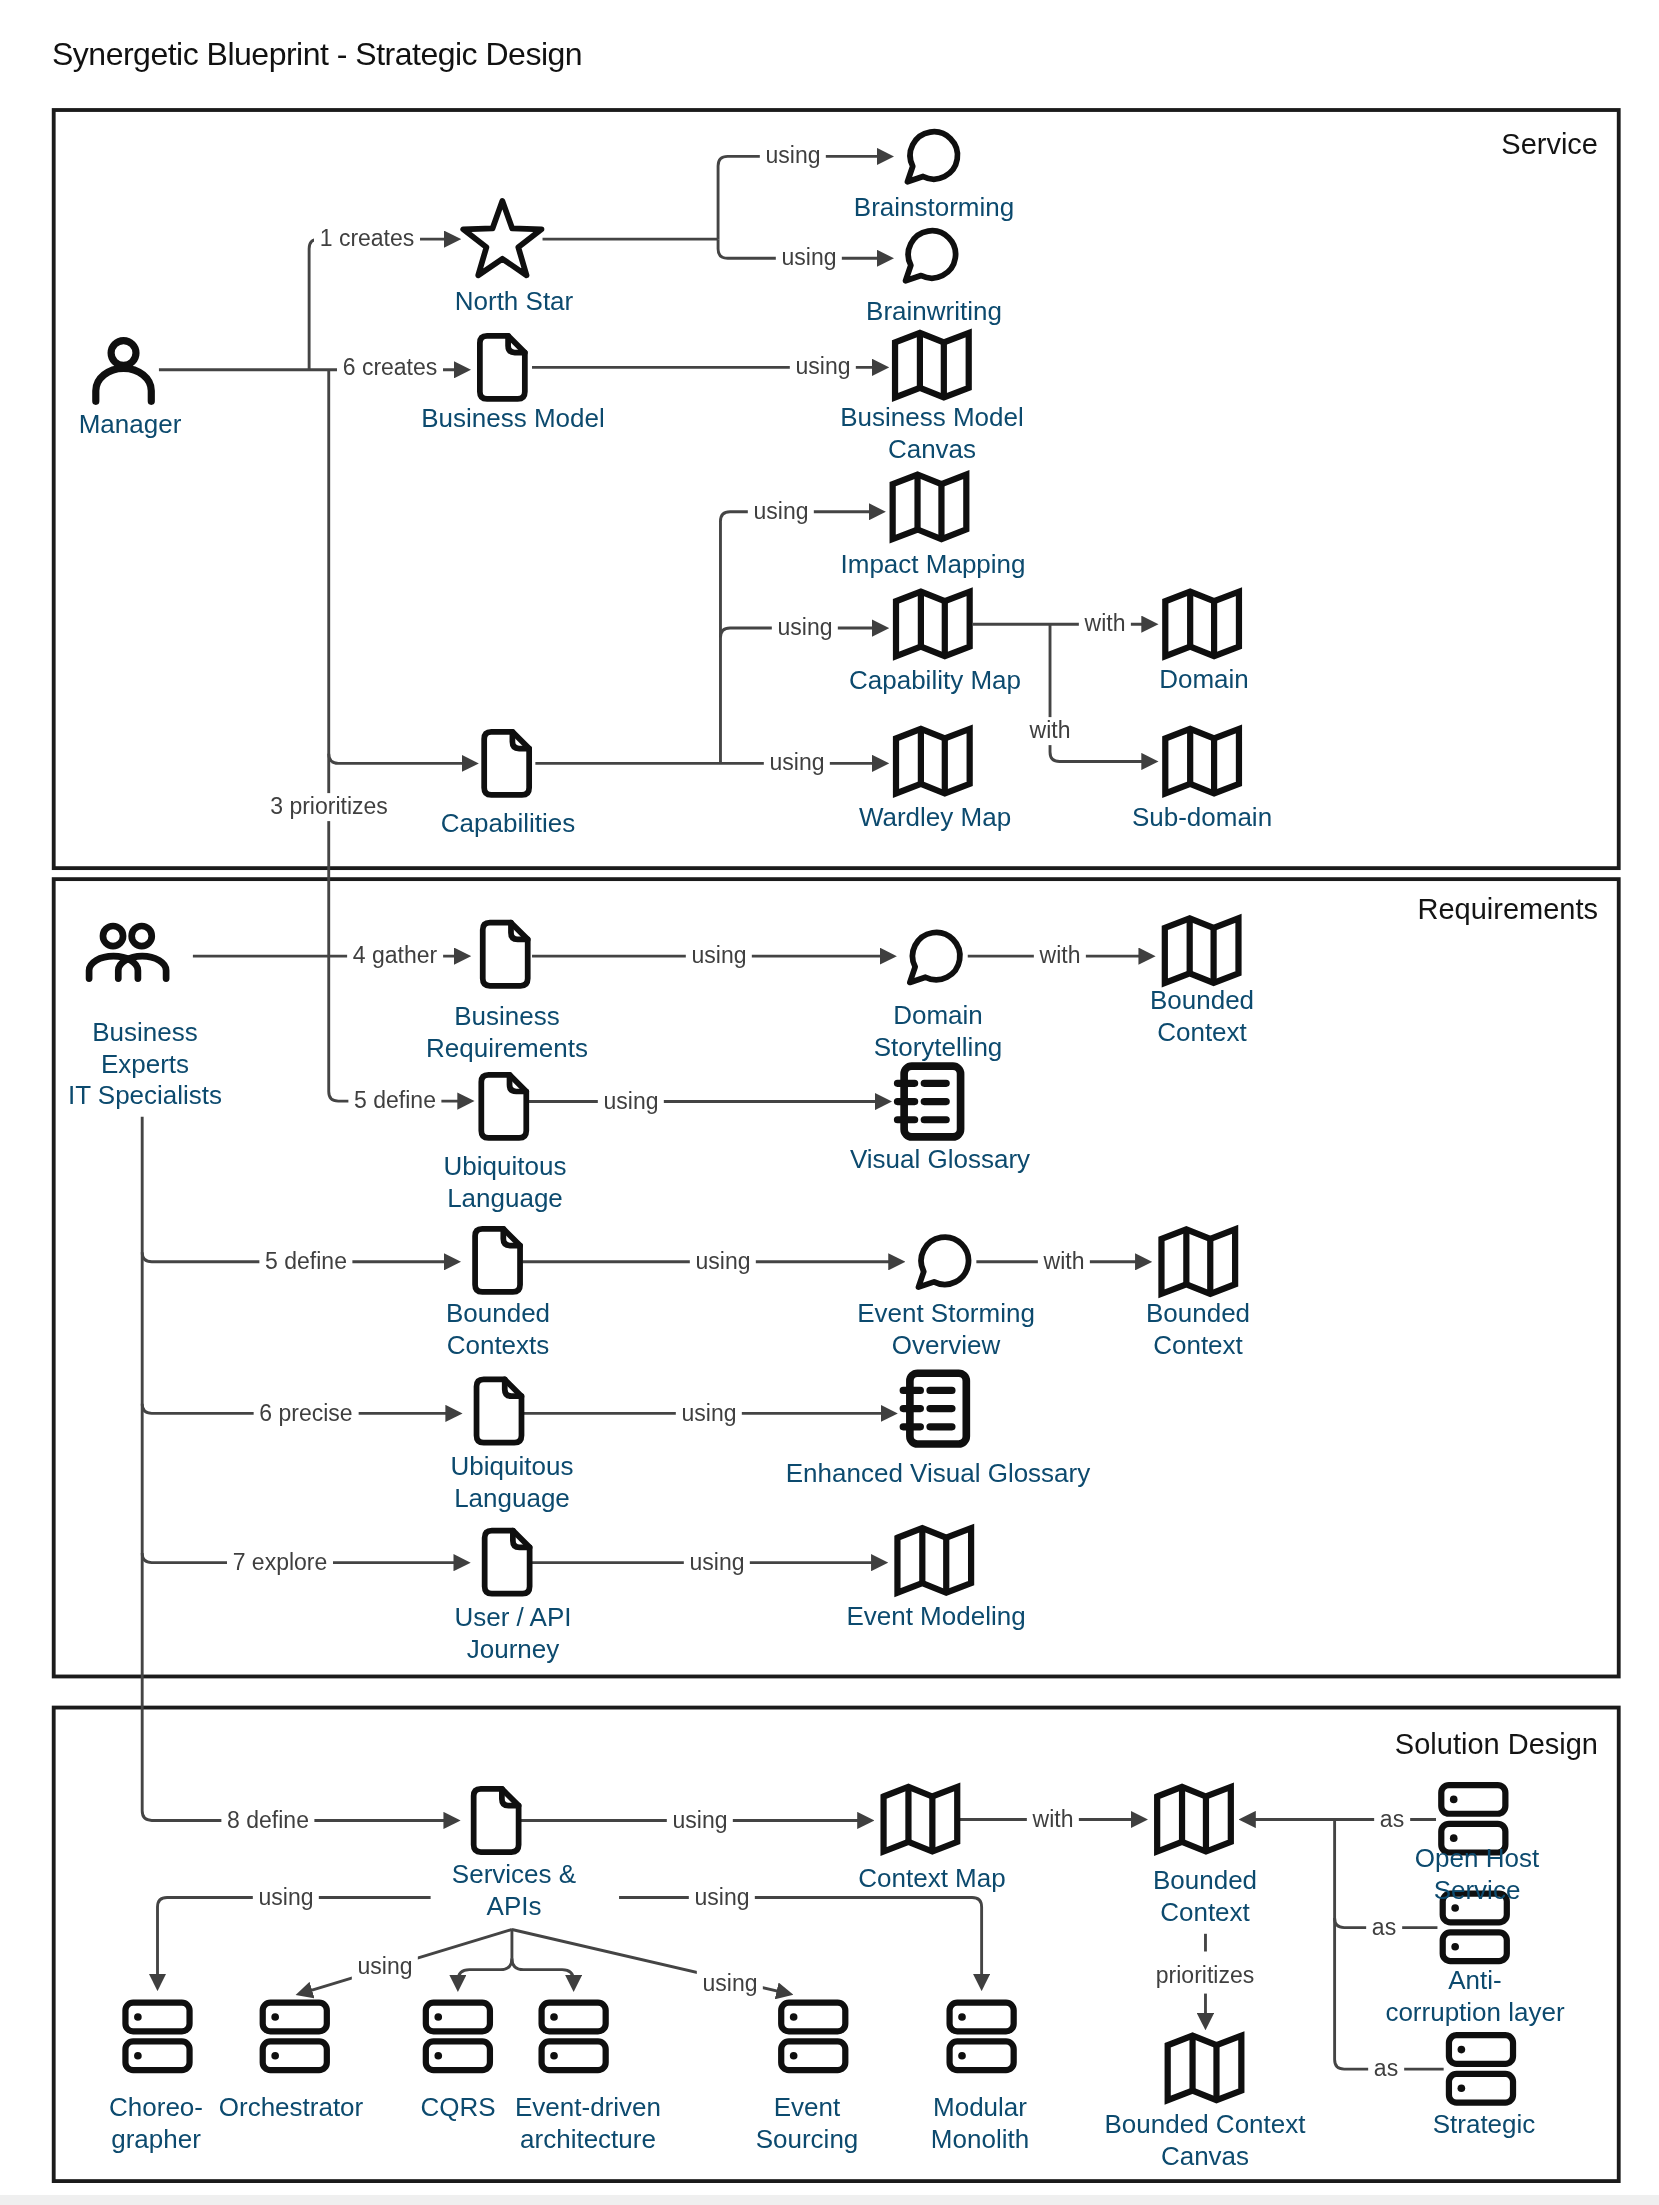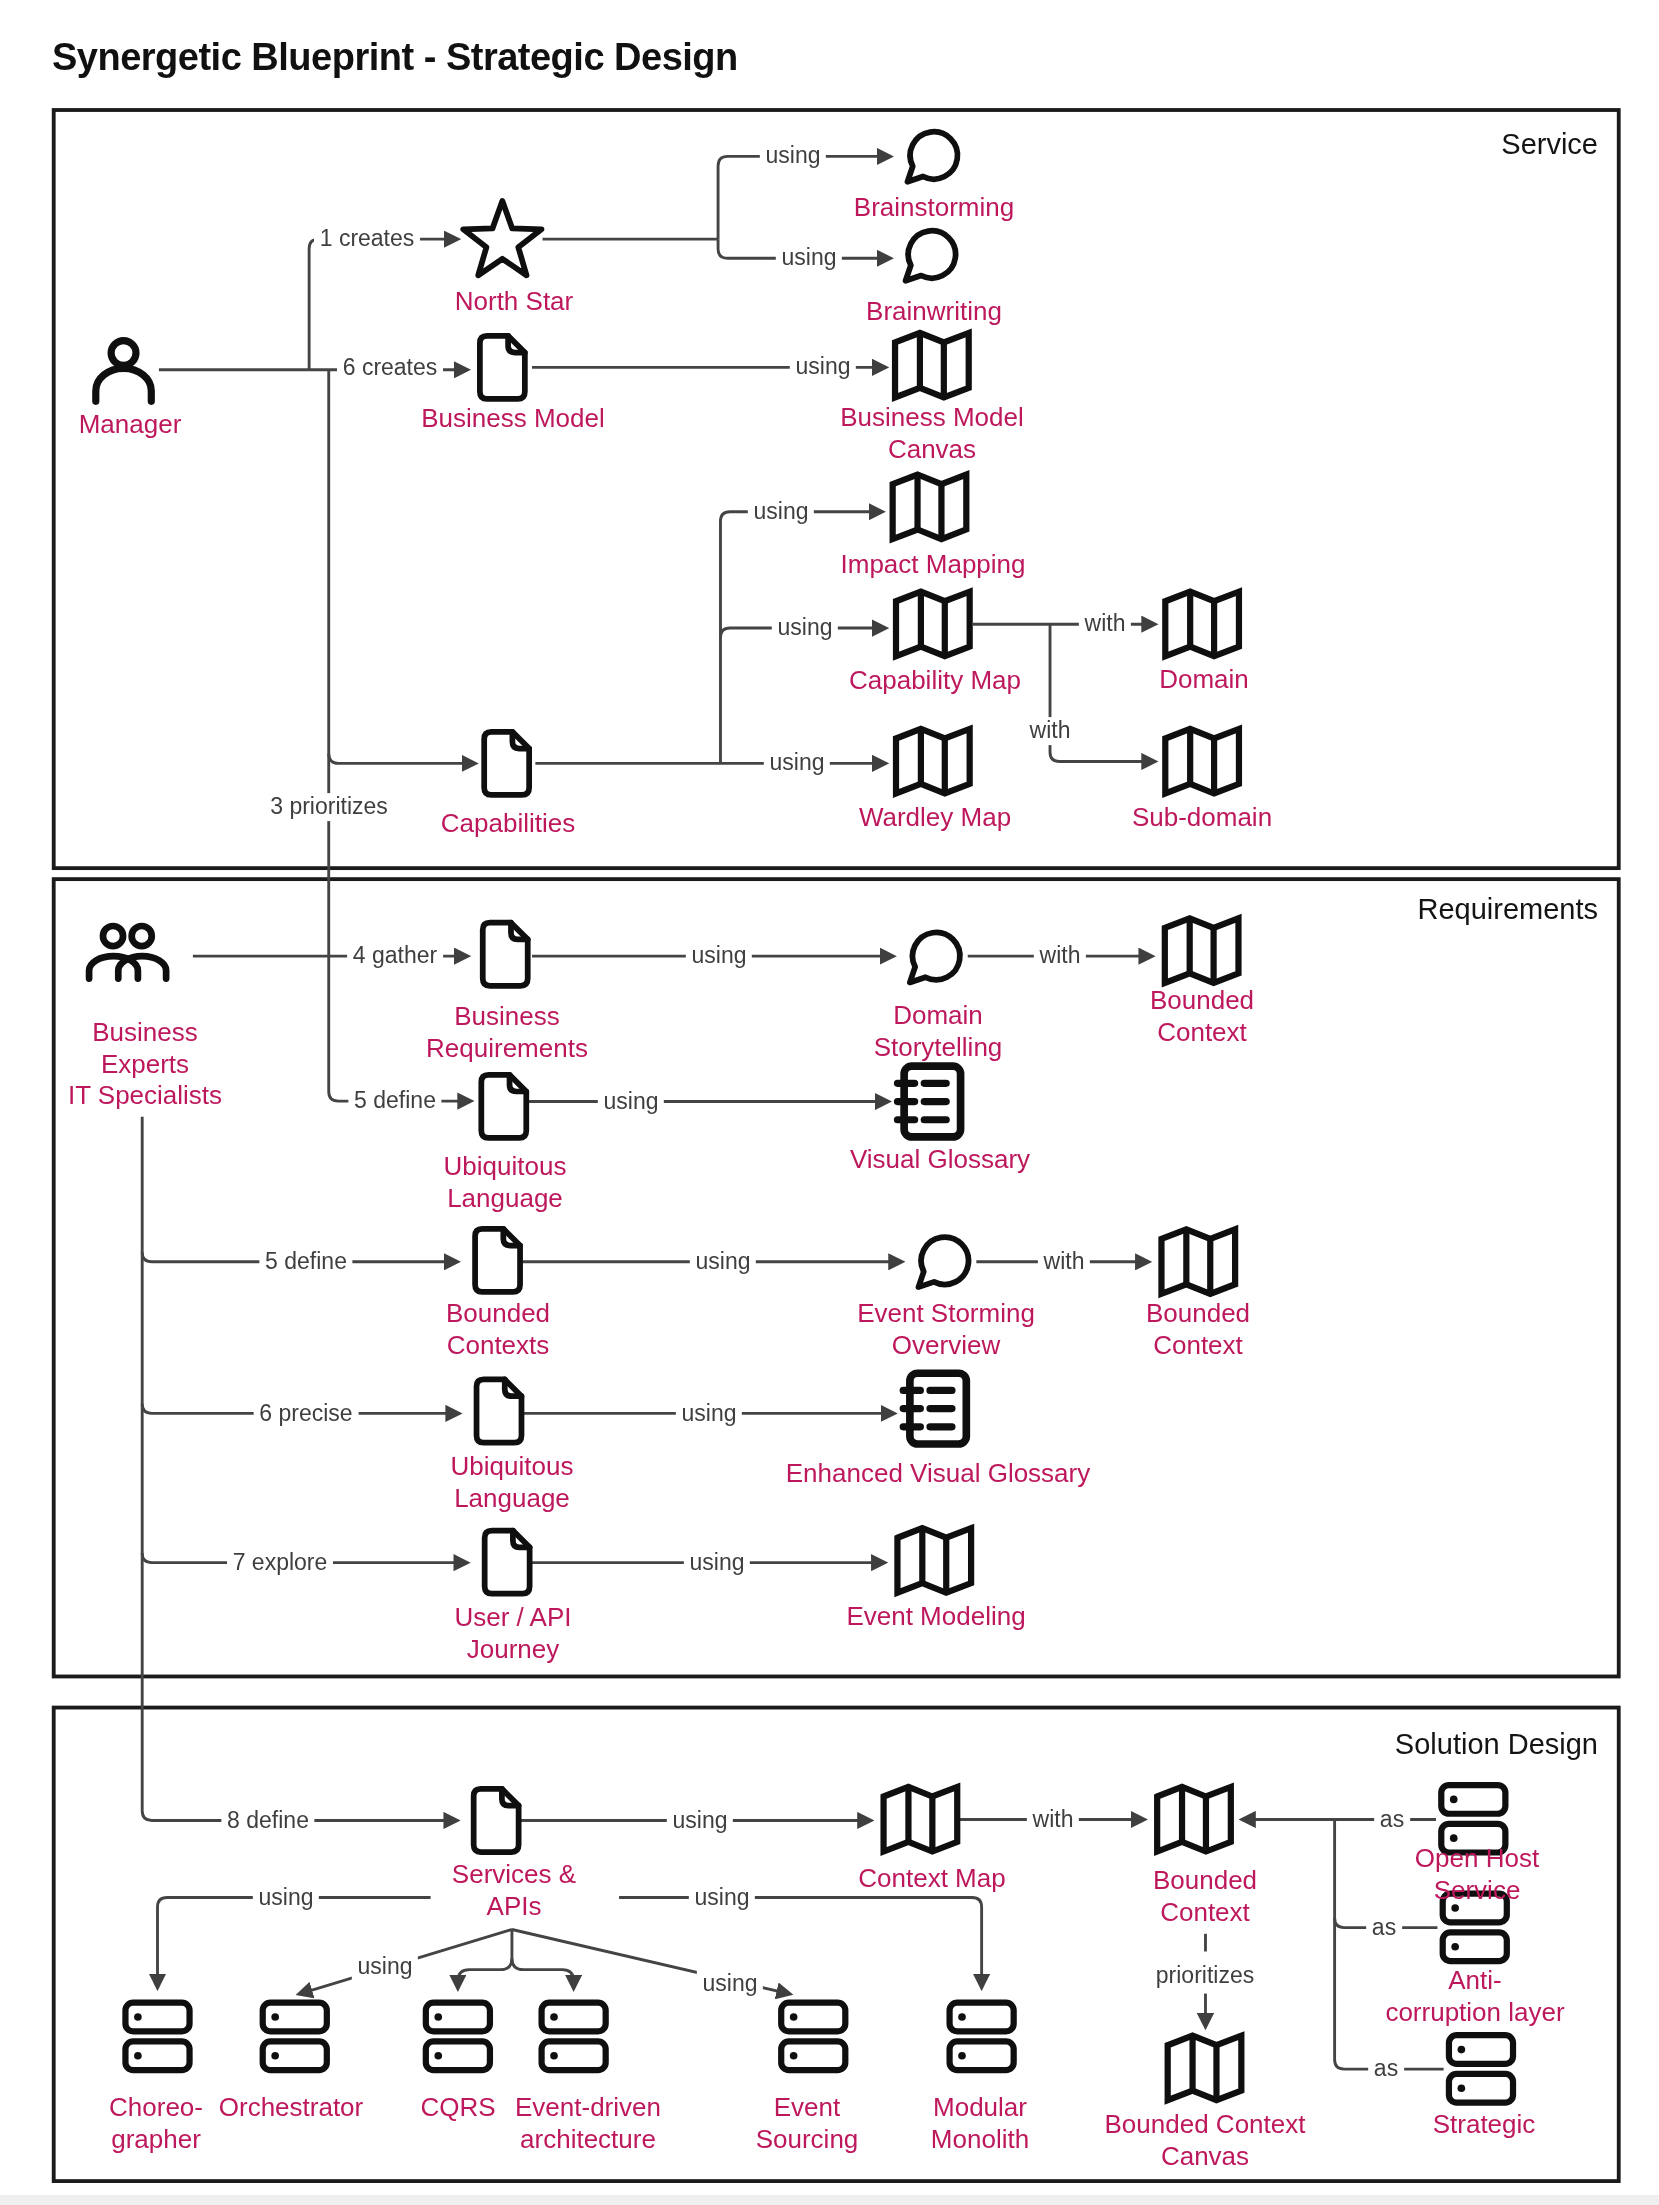--- a/index.html
+++ b/index.html
@@ -1,22 +1,22 @@
 <!DOCTYPE html>
 <html style="font-size:7.7px"><head>
 <meta charset="utf-8">
 <style>
   html,body{margin:0;padding:0;background:#ffffff;}
   .stage{position:relative;width:1660px;height:2205px;background:#ffffff;overflow:hidden;
          font-family:"Liberation Sans",sans-serif;}
-  .title{position:absolute;left:52px;top:36px;font-size:38px;font-weight:bold;color:#111;
+  .title{position:absolute;left:52px;top:36px;font-size:32px;font-weight:normal;color:#111;
          letter-spacing:-0.5px;white-space:nowrap;}
   svg.diagram{position:absolute;left:0;top:0;}
   .lbl{position:absolute;transform:translate(-50%,-50%);text-align:center;white-space:pre-line;
-       font-size:26px;line-height:1.22;color:#be185d;}
+       font-size:26px;line-height:1.22;color:#0c4a6e;}
   .edge{position:absolute;transform:translate(-50%,-50%);font-size:23px;line-height:1;
         color:#3f3f3f;background:#ffffff;padding:2.4px 5.7px;white-space:nowrap;}
   .sec{position:absolute;transform:translate(-100%,-50%);font-size:29px;color:#141414;white-space:nowrap;}
   .footer-strip{position:absolute;left:0;bottom:0;width:100%;height:9.6px;background:#efefef;}
   .cn{stroke:#444444;stroke-width:6;fill:none;}
   .bx{stroke:#1b1b1b;stroke-width:8;fill:none;}
 </style>
 </head>
 <body>
 

